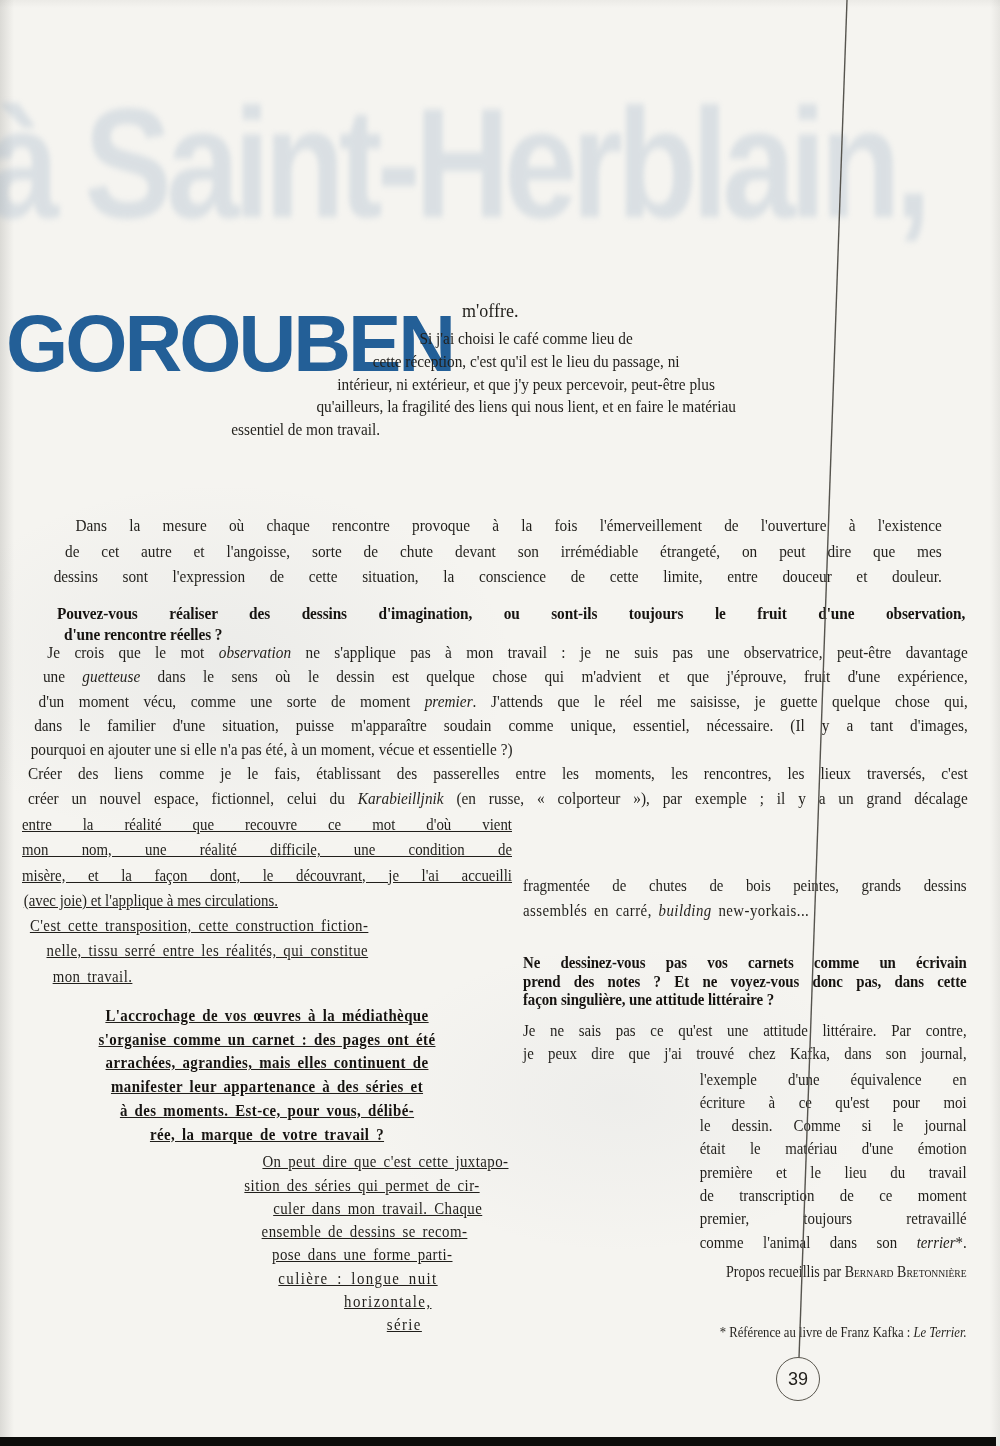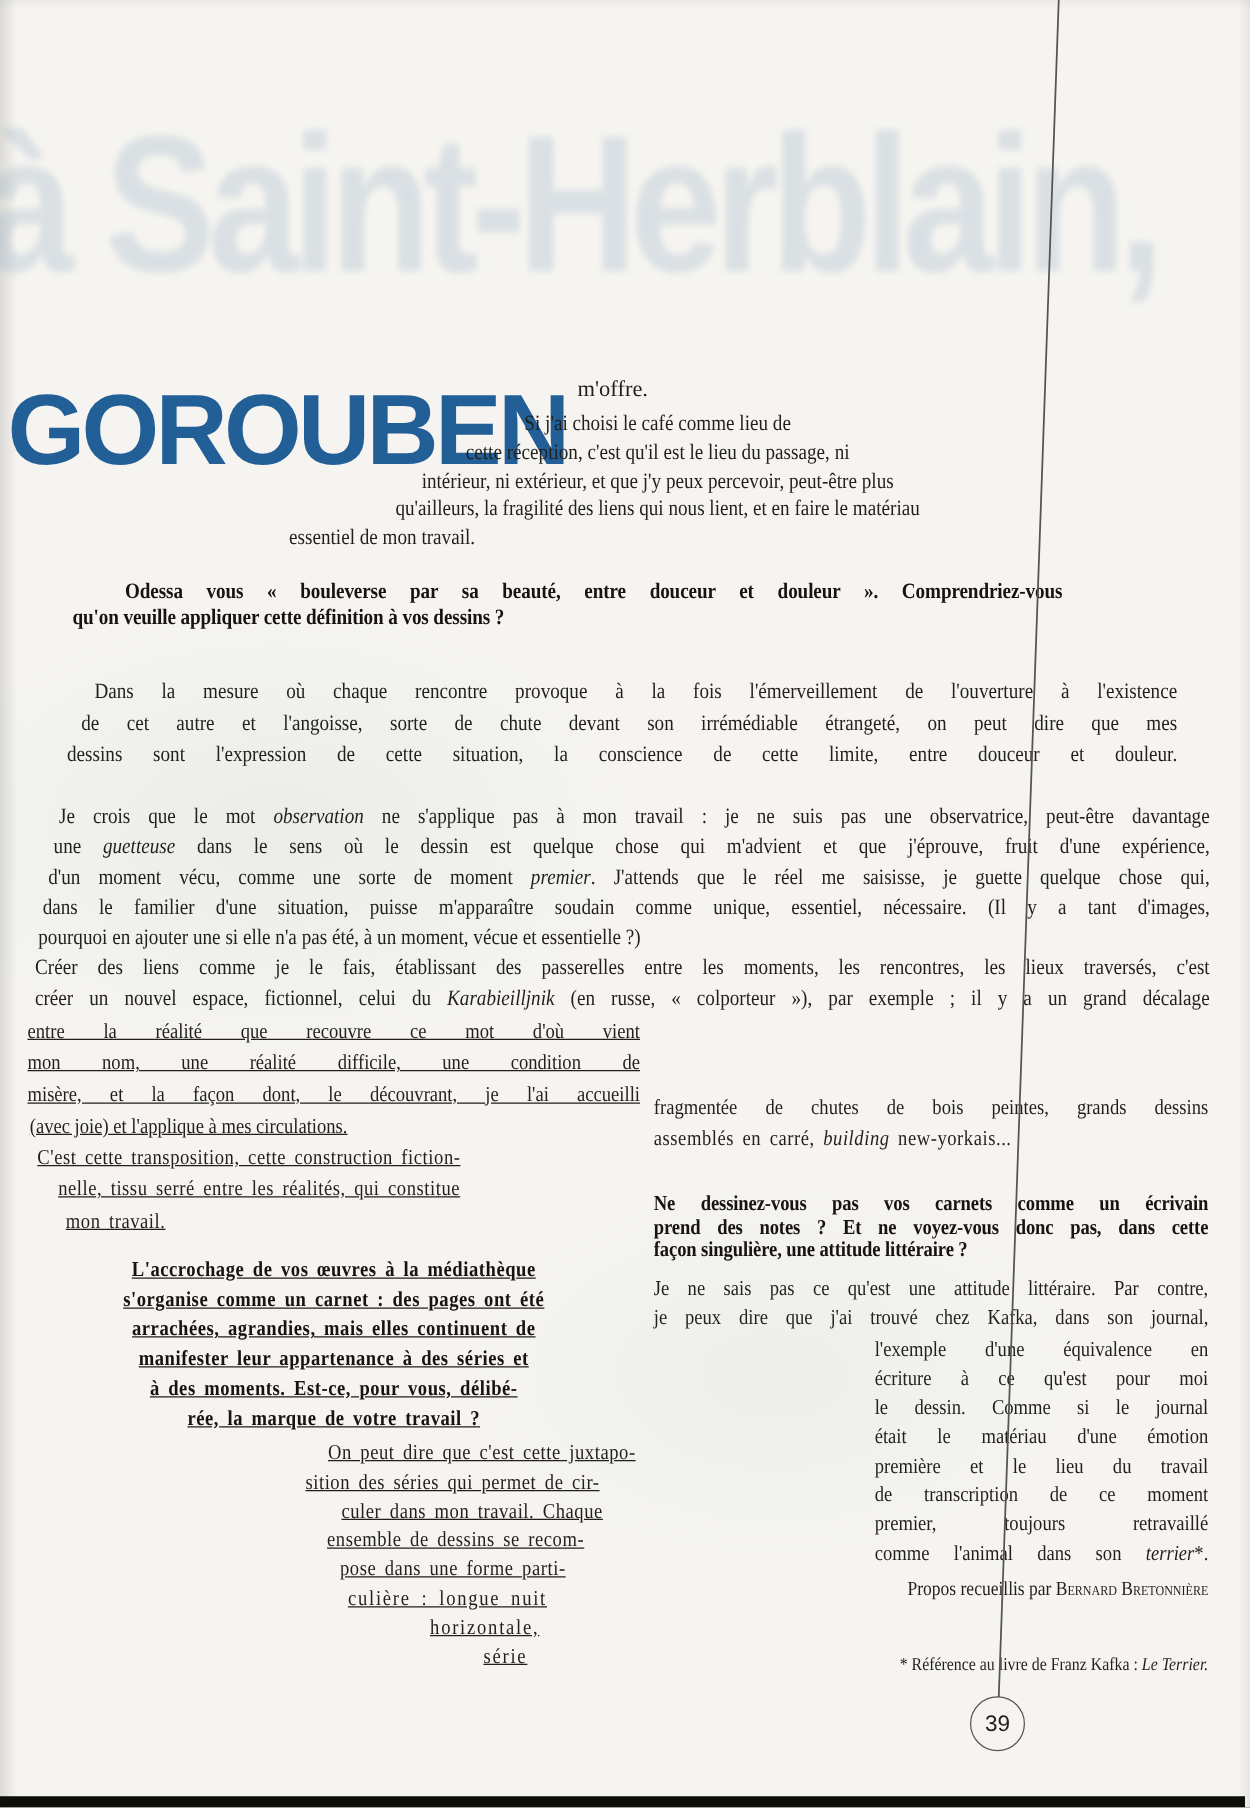--- a/index.html
+++ b/index.html
@@ -61,35 +61,35 @@
       <div style="text-align:center;">
         <span class="line">Si j'ai choisi le café comme lieu de</span>
         <span class="line">cette réception, c'est qu'il est le lieu du passage, ni</span>
         <span class="line">intérieur, ni extérieur, et que j'y peux percevoir, peut-être plus</span>
         <span class="line">qu'ailleurs, la fragilité des liens qui nous lient, et en faire le matériau</span>
       </div>
       <div style="text-align:left;padding-left:6px;">essentiel de mon travail.</div>
     </div>
   </div>
 
-  <div class="abs blk" style="left:58px;top:462px;width:792px;">
-    <div class="cond q" style="width:905px;font-size:17.5px;line-height:21px;">
-      <div class="jline" style="padding-left:48px;">Odessa vous « bouleverse par sa beauté, entre douceur et douleur ». Comprendriez-vous</div>
-      <div>qu'on veuille appliquer cette définition à vos dessins ?</div>
-    </div>
-  </div>
 
-  <div class="abs blk" style="left:30px;top:513px;width:912px;margin-top:27px;">
+  <div class="abs blk" style="left:30px;top:513px;width:912px;">
     <div class="cond" style="width:1042px;font-size:17.5px;line-height:25.5px;">
       <div class="jline" style="padding-left:52px;">Dans la mesure où chaque rencontre provoque à la fois l'émerveillement de l'ouverture à l'existence</div>
       <div class="jline" style="padding-left:40px;">de cet autre et l'angoisse, sorte de chute devant son irrémédiable étrangeté, on peut dire que mes</div>
       <div class="jline" style="padding-left:27px;">dessins sont l'expression de cette situation, la conscience de cette limite, entre douceur et douleur.</div>
     </div>
   </div>
 
+  <div class="abs blk" style="left:50px;top:603px;width:915px;">
+    <div class="cond q" style="width:1046px;font-size:17.5px;line-height:21px;">
+      <div class="jline" style="padding-left:8px;">Pouvez-vous réaliser des dessins d'imagination, ou sont-ils toujours le fruit d'une observation,</div>
+      <div style="padding-left:16px;">d'une rencontre réelles ?</div>
+    </div>
+  </div>
 
   <div class="abs blk" style="left:28px;top:640px;width:940px;">
     <div class="cond" style="width:1074px;font-size:17.5px;line-height:24.3px;">
       <div class="jline" style="padding-left:22px;"><span>Je crois que le mot </span><span style="font-style: italic;">observation</span><span> ne s'applique pas à mon travail : je ne suis pas une observatrice, peut-être davantage</span></div>
       <div class="jline" style="padding-left:17px;"><span>une </span><span style="font-style: italic;">guetteuse</span><span> dans le sens où le dessin est quelque chose qui m'advient et que j'éprouve, fruit d'une expérience,</span></div>
       <div class="jline" style="padding-left:12px;"><span>d'un moment vécu, comme une sorte de moment </span><span style="font-style: italic;">premier</span><span>. J'attends que le réel me saisisse, je guette quelque chose qui,</span></div>
       <div class="jline" style="padding-left:7px;"><span>dans le familier d'une situation, puisse m'apparaître soudain comme unique, essentiel, nécessaire. (Il y a tant d'images,</span></div>
       <div style="padding-left:3px;"><span>pourquoi en ajouter une si elle n'a pas été, à un moment, vécue et essentielle ?)</span></div>
       <div class="jline"><span>Créer des liens comme je le fais, établissant des passerelles entre les moments, les rencontres, les lieux traversés, c'est</span></div>
       <div class="jline"><span>créer un nouvel espace, fictionnel, celui du </span><span style="font-style: italic;">Karabieilljnik</span><span> (en russe, « colporteur »), par exemple ; il y a un grand décalage</span></div>

